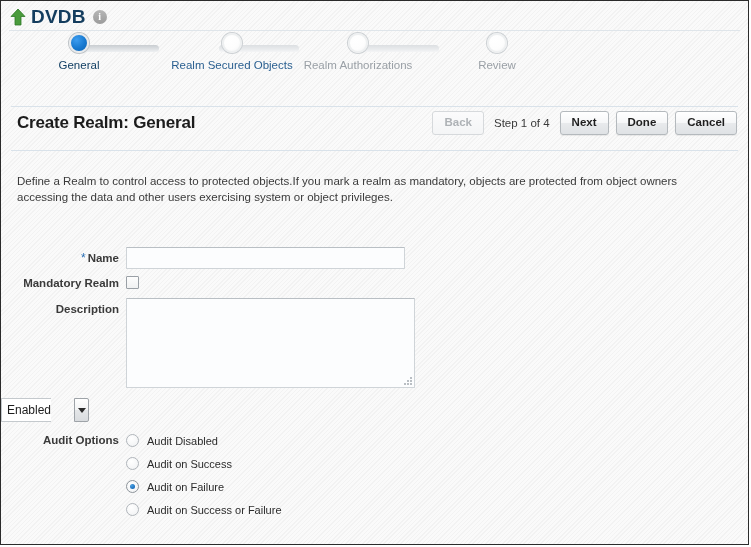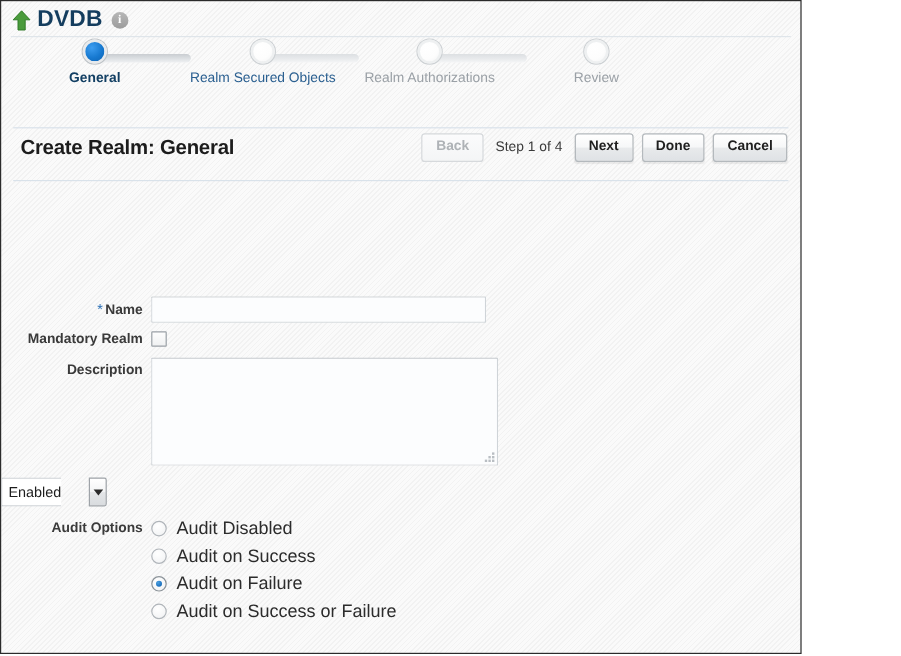--- a/index.html
+++ b/index.html
@@ -9,21 +9,21 @@
   body {
     width: 751px;
     height: 547px;
     overflow: hidden;
     font-family: "Liberation Sans", sans-serif;
     background: #ffffff;
   }
   
   #app {
     position: relative;
-    width: 668px;
+    width: 749px;
     height: 545px;
     border: 1px solid #2b2b2b;
     box-sizing: border-box;
     background-color: #fafafa;
     background-image:
       repeating-linear-gradient(
         135deg,
         rgba(0,0,0,0.030) 0px,
         rgba(0,0,0,0.030) 1px,
         rgba(255,255,255,0) 1px,
@@ -122,21 +122,21 @@
     border: 2px solid #eef0f1;
     box-shadow: 0 0 0 1px #cdd1d4;
   }
   .train-label {
     margin-top: 5px;
     font-size: 11.5px;
     line-height: 14px;
   }
   .train-label.current {
     color: #123f63;
-    font-weight: bold;
+    font-weight: normal;
   }
   .train-label.link {
     color: #2a5f90;
   }
   .train-label.disabled {
     color: #9aa0a6;
   }
 
   
   .title-rule {
@@ -355,21 +355,21 @@
   }
   .radio.checked::after {
     content: "";
     position: absolute;
     left: 3px; top: 3px;
     width: 5px; height: 5px;
     border-radius: 50%;
     background: radial-gradient(circle at 35% 30%, #4a9fe0 0%, #1b6fbd 70%, #0f5493 100%);
   }
   .radio-label {
-    font-size: 15px;
+    font-size: 11px;
     color: #2c2c2c;
     line-height: 14px;
   }
   .audit-area { padding-top: 1px; }
 </style>
 </head>
 <body>
 
 <div id="app">
 
@@ -388,21 +388,21 @@
 
     <div class="train-track done" style="left:78px; width:80px;"></div>
     <div class="train-track todo" style="left:218px; width:80px;"></div>
     <div class="train-track todo" style="left:358px; width:80px;"></div>
 
     <div class="train-step" style="left:78px;">
       <div class="train-dot active"></div>
       <div class="train-label current">General</div>
     </div>
 
-    <div class="train-step" style="left:218px;">
+    <div class="train-step" style="left:231px;">
       <div class="train-dot inactive"></div>
       <div class="train-label link">Realm Secured Objects</div>
     </div>
 
     <div class="train-step" style="left:357px;">
       <div class="train-dot inactive"></div>
       <div class="train-label disabled">Realm Authorizations</div>
     </div>
 
     <div class="train-step" style="left:496px;">
@@ -417,20 +417,21 @@
     <div class="title-actions">
       <button class="btn disabled">Back</button>
       <span class="step-counter">Step 1 of 4</span>
       <button class="btn">Next</button>
       <button class="btn">Done</button>
       <button class="btn">Cancel</button>
     </div>
   </div>
   <div class="title-rule bottom"></div>
 
+  <div class="instruction">Define a Realm to control access to protected objects.If you mark a realm as mandatory, objects are protected from object owners accessing the data and other users exercising system or object privileges.</div>
 
   <div class="form">
 
     <div class="f-row" style="margin-bottom:6px;">
       <div class="f-label" style="padding-top:4px;">
         <span class="req-star">*</span><span>Name</span>
       </div>
       <input class="txt-input" type="text" value="" style="">
     </div>
 

